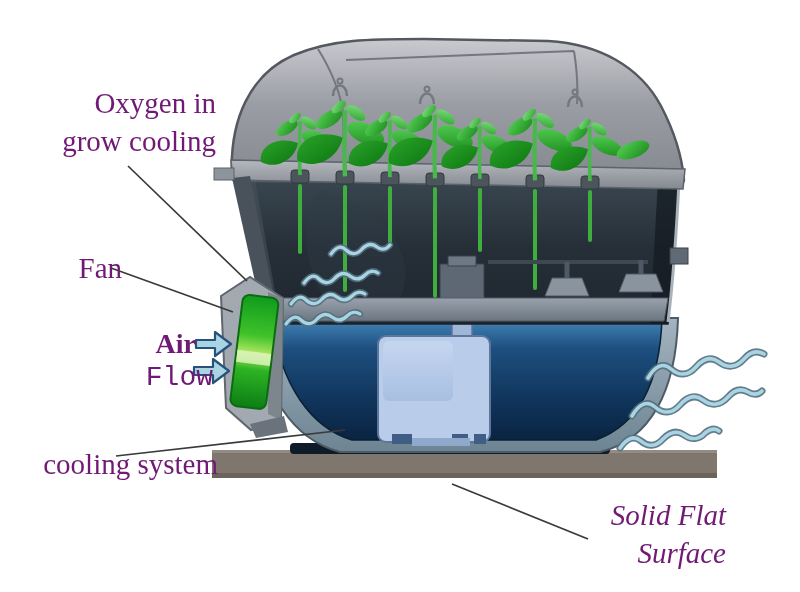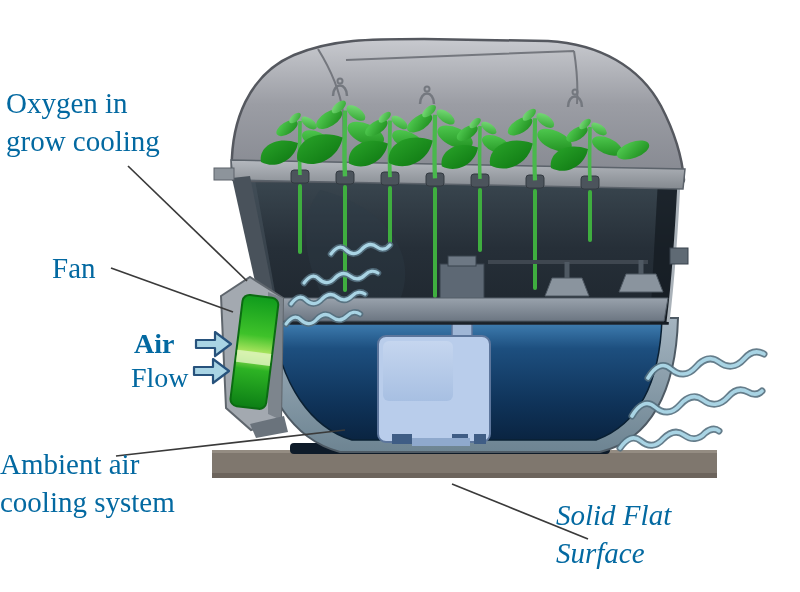--- a/index.html
+++ b/index.html
@@ -1,19 +1,19 @@
 <!DOCTYPE html>
 <html><head>
 <meta charset="utf-8">
 <style>
   html,body{margin:0;padding:0;background:#ffffff;}
   .stage{position:relative;width:800px;height:592px;background:#ffffff;overflow:hidden;
          font-family:"Liberation Serif","DejaVu Serif",serif;}
   .stage svg{position:absolute;left:0;top:0;}
-  .lbl{position:absolute;color:#0369a1;text-align:left;line-height:1.32;}
+  .lbl{position:absolute;color:#701a75;text-align:right;line-height:1.32;}
   .lbl span{display:block;}
   .f29{font-size:29px;}
   .f28{font-size:28px;}
 </style>
 </head>
 <body>
 
 <div class="stage">
 
 <svg width="800" height="592" viewBox="0 0 800 592">
@@ -232,24 +232,23 @@
 
 <div class="lbl f29" style="left:6px;top:84px;width:210px;">
   <span>Oxygen in</span>
   <span>grow cooling</span>
 </div>
 
 <div class="lbl f29" style="left:52px;top:249px;width:70px;">Fan</div>
 
 <div class="lbl f28" style="left:134px;top:326px;width:62px;font-weight:bold;">Air</div>
 
-<div class="lbl f28" style="left:131px;top:360px;width:82px;">Flow</div>
+<div class="lbl f28" style="left:131px;top:360px;width:82px;font-family:Liberation Mono, monospace;">Flow</div>
 
 <div class="lbl f29" style="left:0px;top:445px;width:218px;">
-  <span>Ambient air</span>
   <span>cooling system</span>
 </div>
 
 <div class="lbl f29" style="left:556px;top:496px;width:170px;font-style:italic;">
   <span>Solid Flat</span>
   <span>Surface</span>
 </div>
 
 </div>
 

